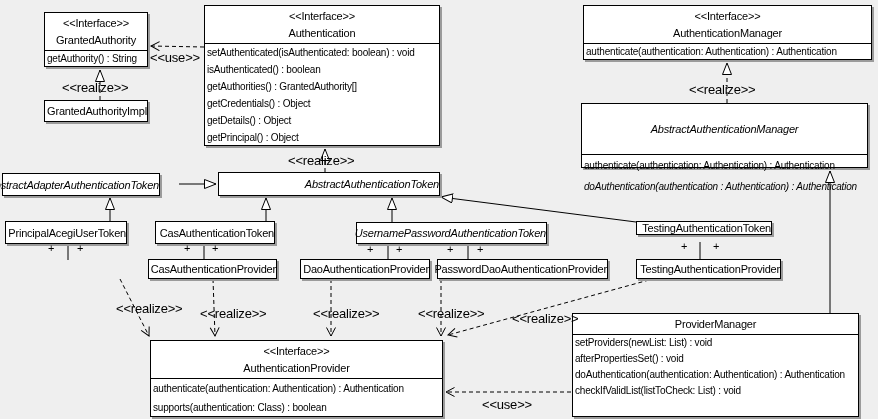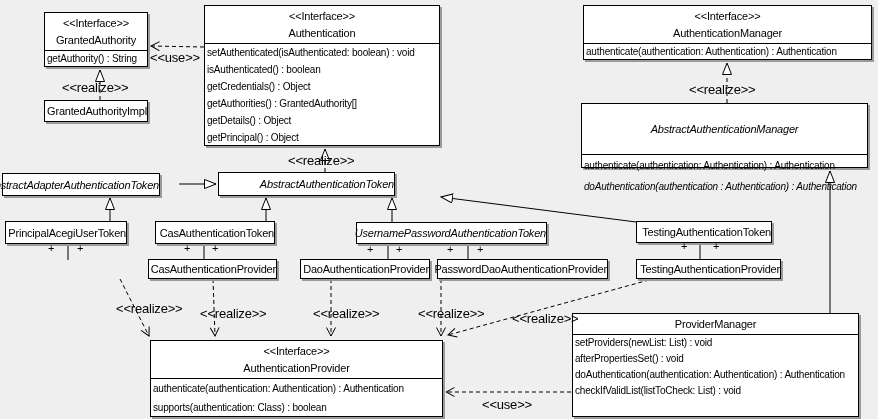--- a/index.html
+++ b/index.html
@@ -30,25 +30,25 @@
   #b-ga .m{height:16px;line-height:16px;}
   #b-auth{left:204px; top:5px;   width:236px; height:141px;}
   #b-am  {left:583px; top:5px;   width:289px; height:55px;}
   #b-am .m{height:16px;line-height:16px;}
   #b-gai {left:44px;  top:100px; width:104px; height:22px;}
   #b-aam {left:581px; top:103px; width:287px; height:65px;}
   #b-aam .hdr{padding:15px;}
   #b-aam .cname{height:20px;line-height:20px;}
   #b-aam .m{height:21px;line-height:21px;}
   #b-aaat{left:2px;   top:173px; width:158px; height:23px;padding-left:32px;}
-  #b-aat {left:218px; top:172px; width:177px; height:24px;}
+  #b-aat {left:218px; top:172px; width:222px; height:24px;}
   #b-pat {left:5px;   top:221px; width:122px; height:23px;}
   #b-cat {left:155px; top:221px; width:120px; height:23px;}
   #b-upt {left:356px; top:222px; width:191px; height:22px;font-style:italic;}
-  #b-tat {left:636px; top:221px; width:136px; height:22px;}
+  #b-tat {left:636px; top:221px; width:136px; height:14px;}
   #b-abp {left:12px;  top:259px; width:111px; height:20px;}
   #b-cap {left:148px; top:259px; width:129px; height:20px;}
   #b-dap {left:300px; top:259px; width:130px; height:20px;}
   #b-pdp {left:437px; top:259px; width:171px; height:20px;}
   #b-tap {left:636px; top:259px; width:145px; height:20px;padding-left:12px;}
   #b-ap  {left:150px; top:340px; width:293px; height:77px;}
   #b-ap .m{height:19px;line-height:19px;}
   #b-pm  {left:572px; top:313px; width:287px; height:104px;}
   #b-pm .hdr{padding:0;}
   #b-pm .cname{height:20px;line-height:20px;}
@@ -122,22 +122,22 @@
     <div class="m">getAuthority() : String</div>
   </div>
 
   <div class="cls" id="b-auth">
     <div class="hdr">
       <div class="stereo">&lt;&lt;Interface&gt;&gt;</div>
       <div class="cname">Authentication</div>
     </div>
     <div class="m">setAuthenticated(isAuthenticated: boolean) : void</div>
     <div class="m">isAuthenticated() : boolean</div>
+    <div class="m">getAuthorities() : GrantedAuthority[]</div>
     <div class="m">getCredentials() : Object</div>
-    <div class="m">getAuthorities() : GrantedAuthority[]</div>
     <div class="m">getDetails() : Object</div>
     <div class="m">getPrincipal() : Object</div>
   </div>
 
   <div class="cls" id="b-am">
     <div class="hdr">
       <div class="stereo">&lt;&lt;Interface&gt;&gt;</div>
       <div class="cname">AuthenticationManager</div>
     </div>
     <div class="m">authenticate(authentication: Authentication) : Authentication</div>

